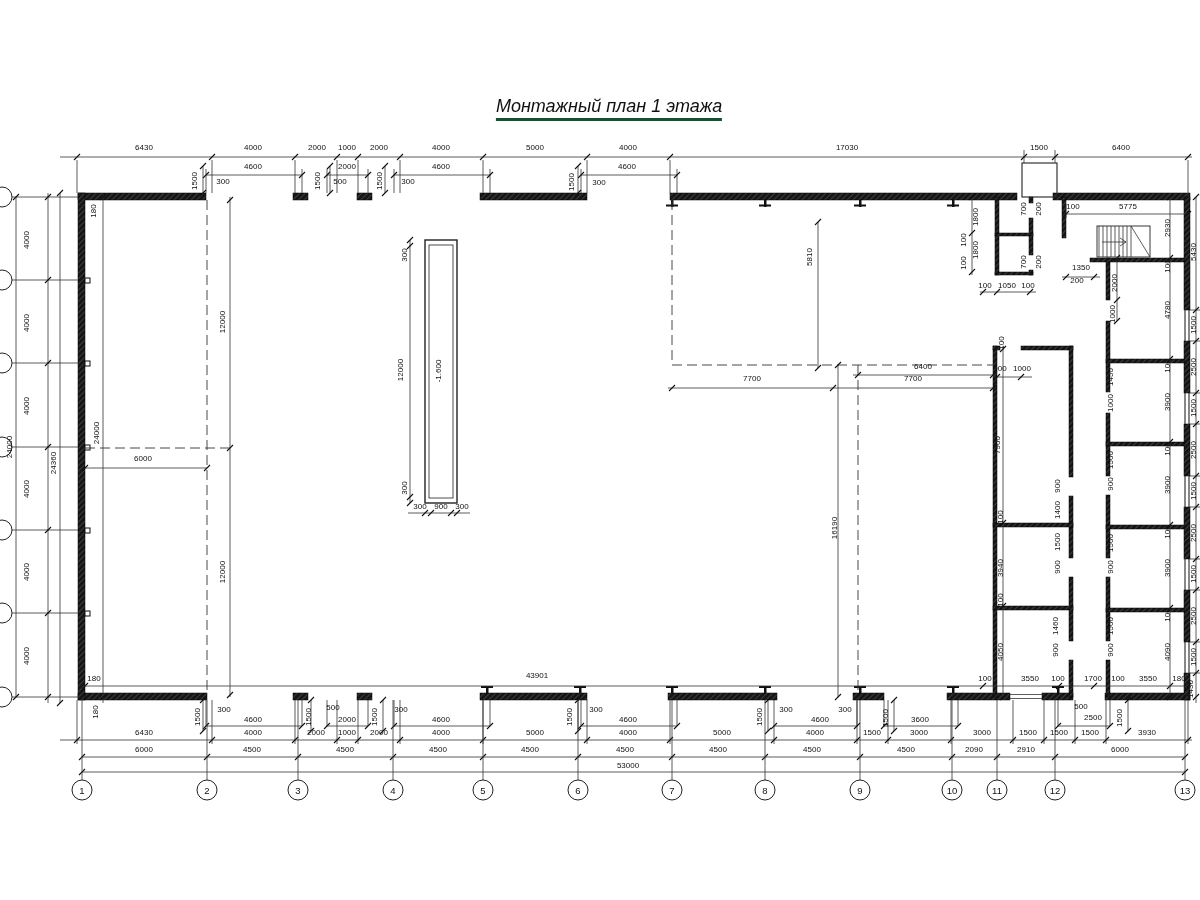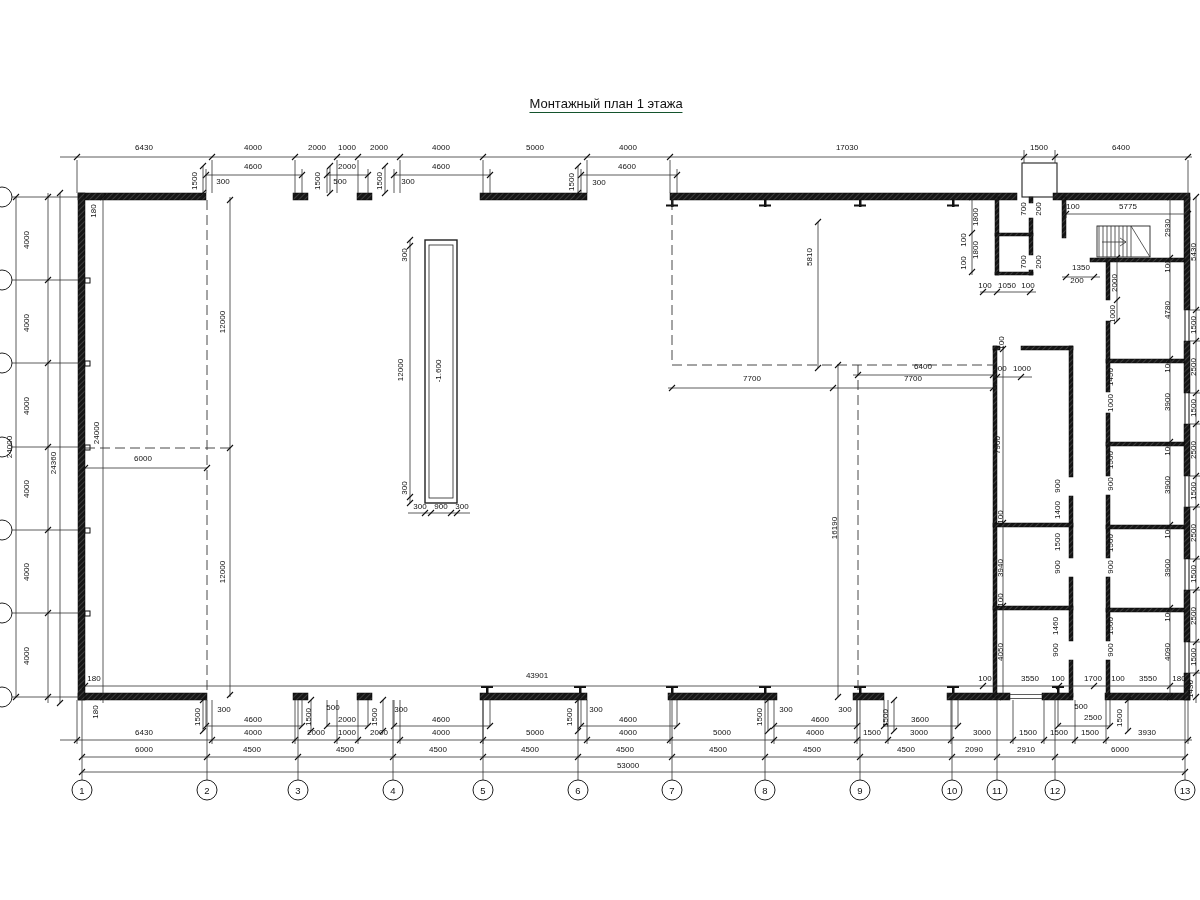--- a/index.html
+++ b/index.html
@@ -1,19 +1,19 @@
 <!DOCTYPE html>
 <html><head>
 <meta charset="utf-8">
 <style>
   html,body{margin:0;padding:0;background:#fff;}
   .canvas{position:relative;width:1200px;height:900px;background:#fff;overflow:hidden;
           font-family:"Liberation Sans", sans-serif;}
   .title{position:absolute;left:50%;top:96px;transform:translateX(-46%);
-         font-size:13px;color:#111;border-bottom:1px solid #14532d;
+         font-size:18px;font-style:italic;color:#111;border-bottom:3px solid #14532d;
          padding-bottom:1px;white-space:nowrap;}
   svg{position:absolute;left:0;top:0;}
   text{fill:#111;font-family:"Liberation Sans", sans-serif;}
 </style>
 </head>
 <body>
 
 <div class="canvas">
   <div class="title">Монтажный план 1 этажа</div>
   <svg id="plan" width="1200" height="900" viewBox="0 0 1200 900">

